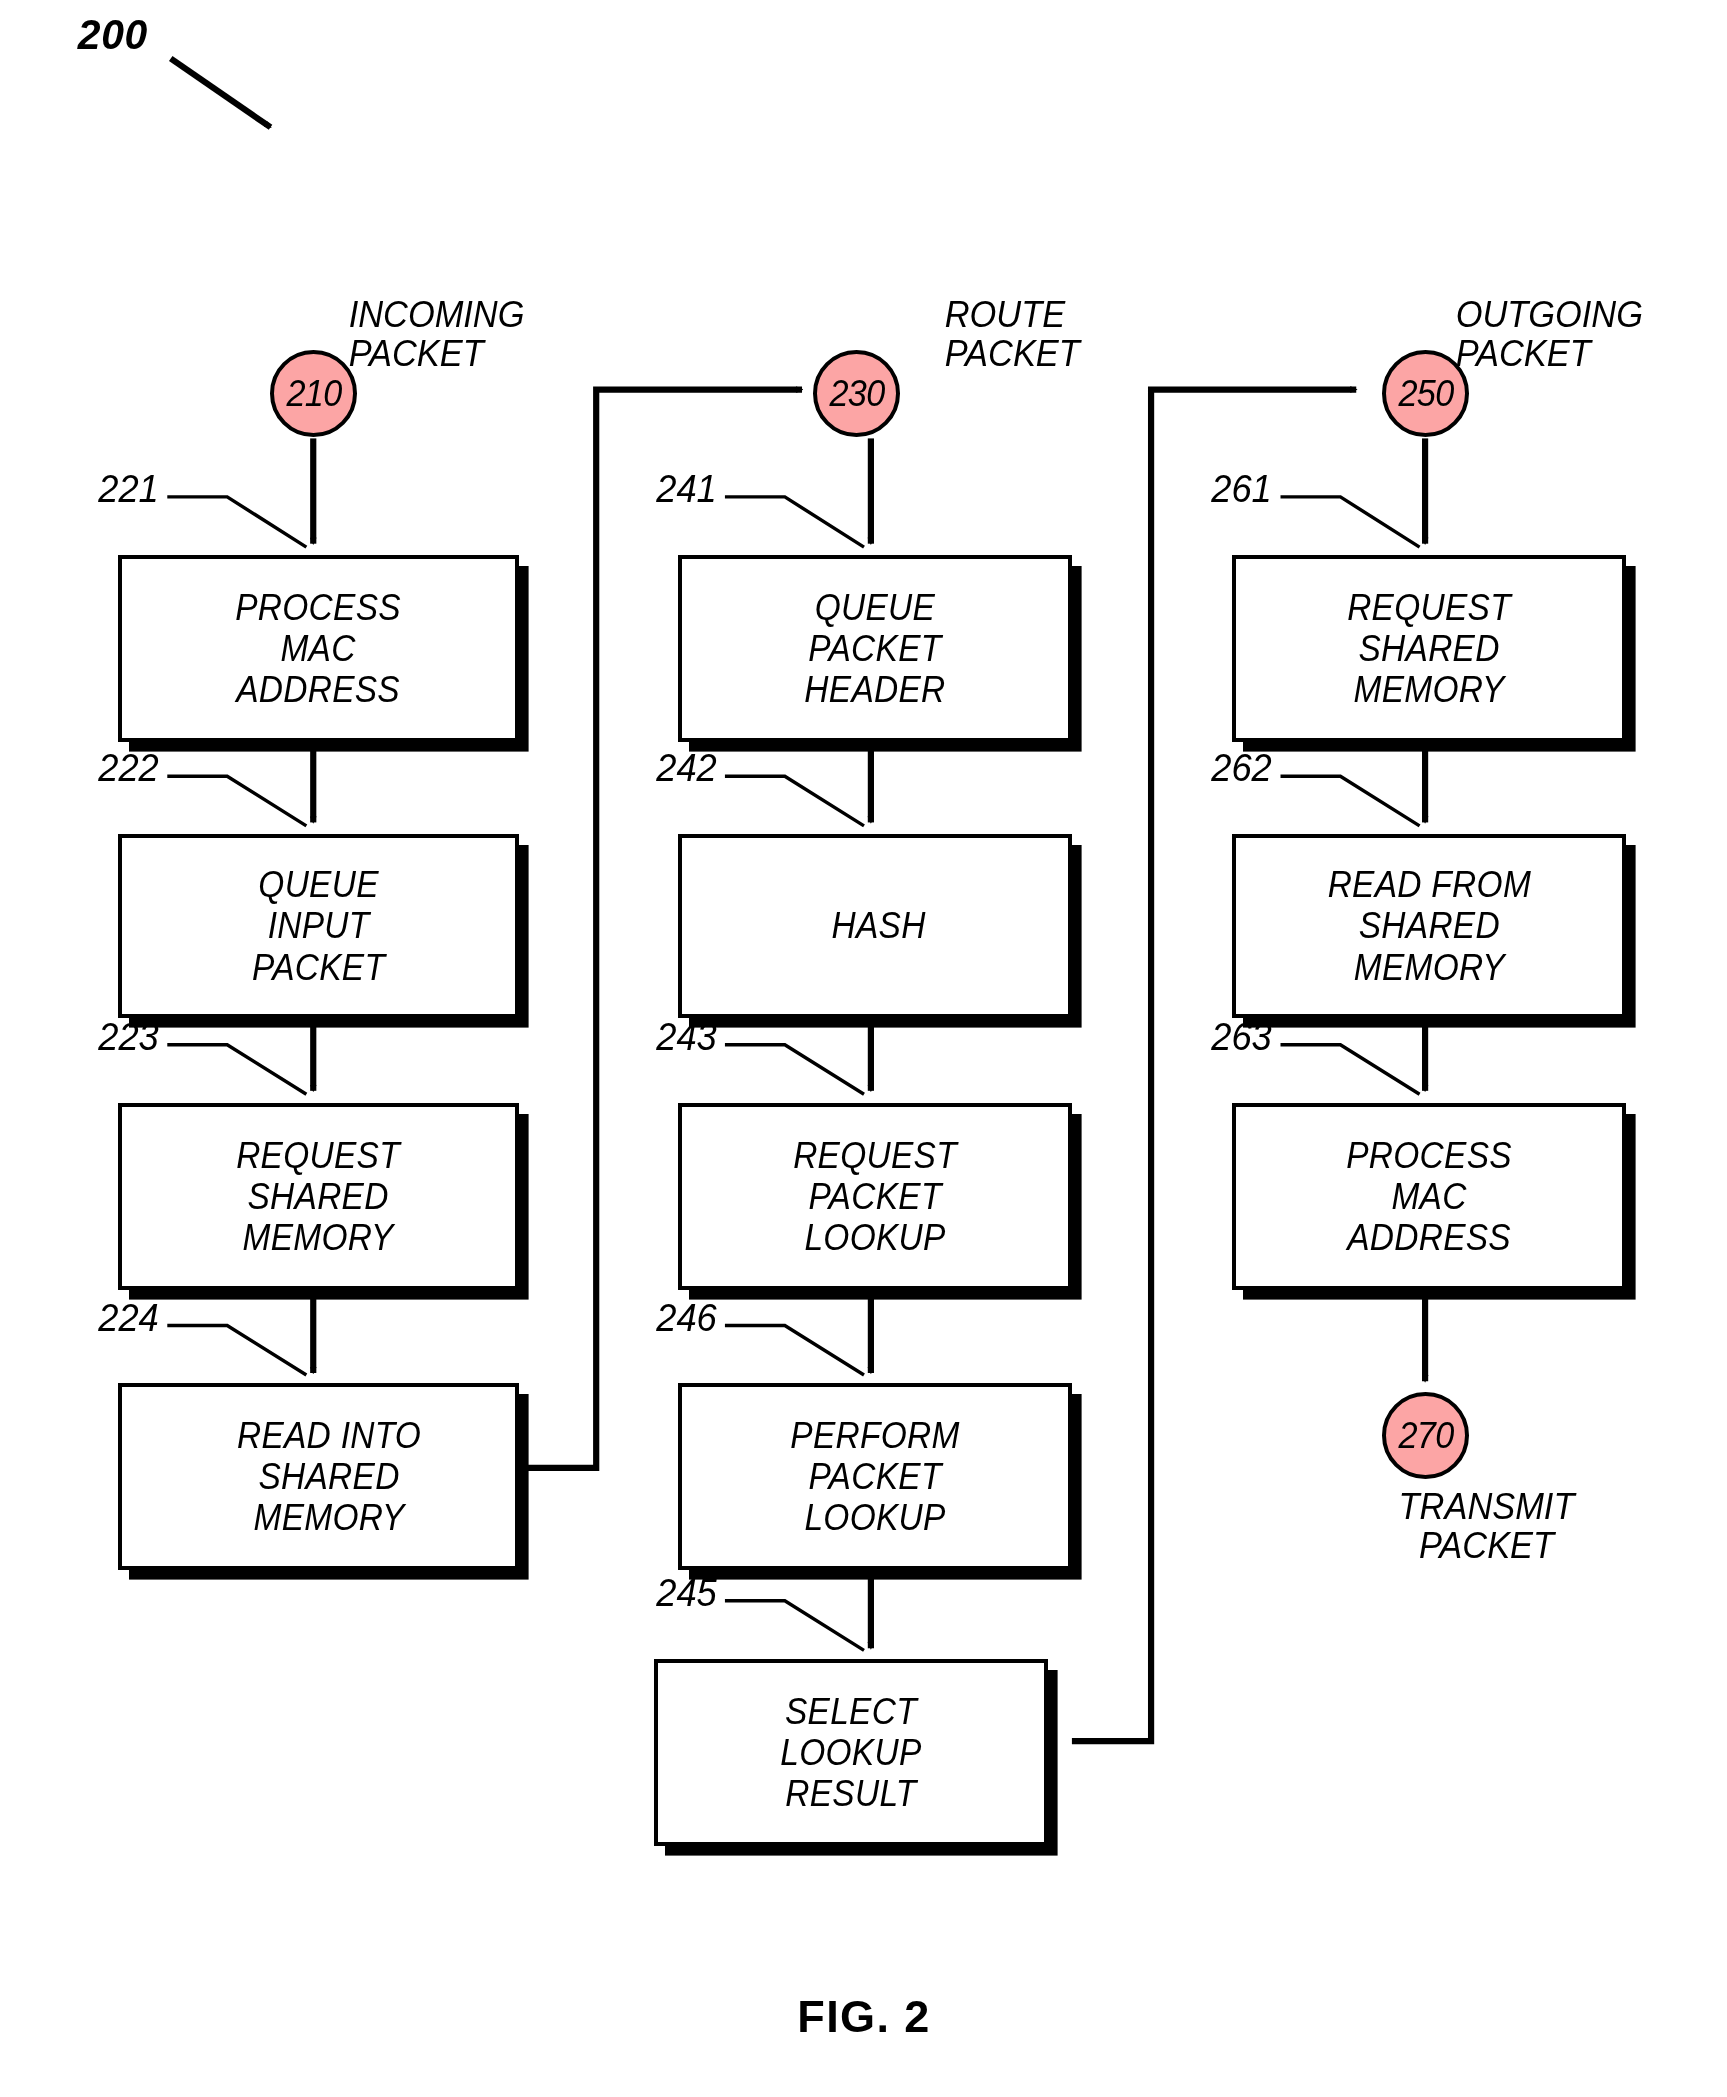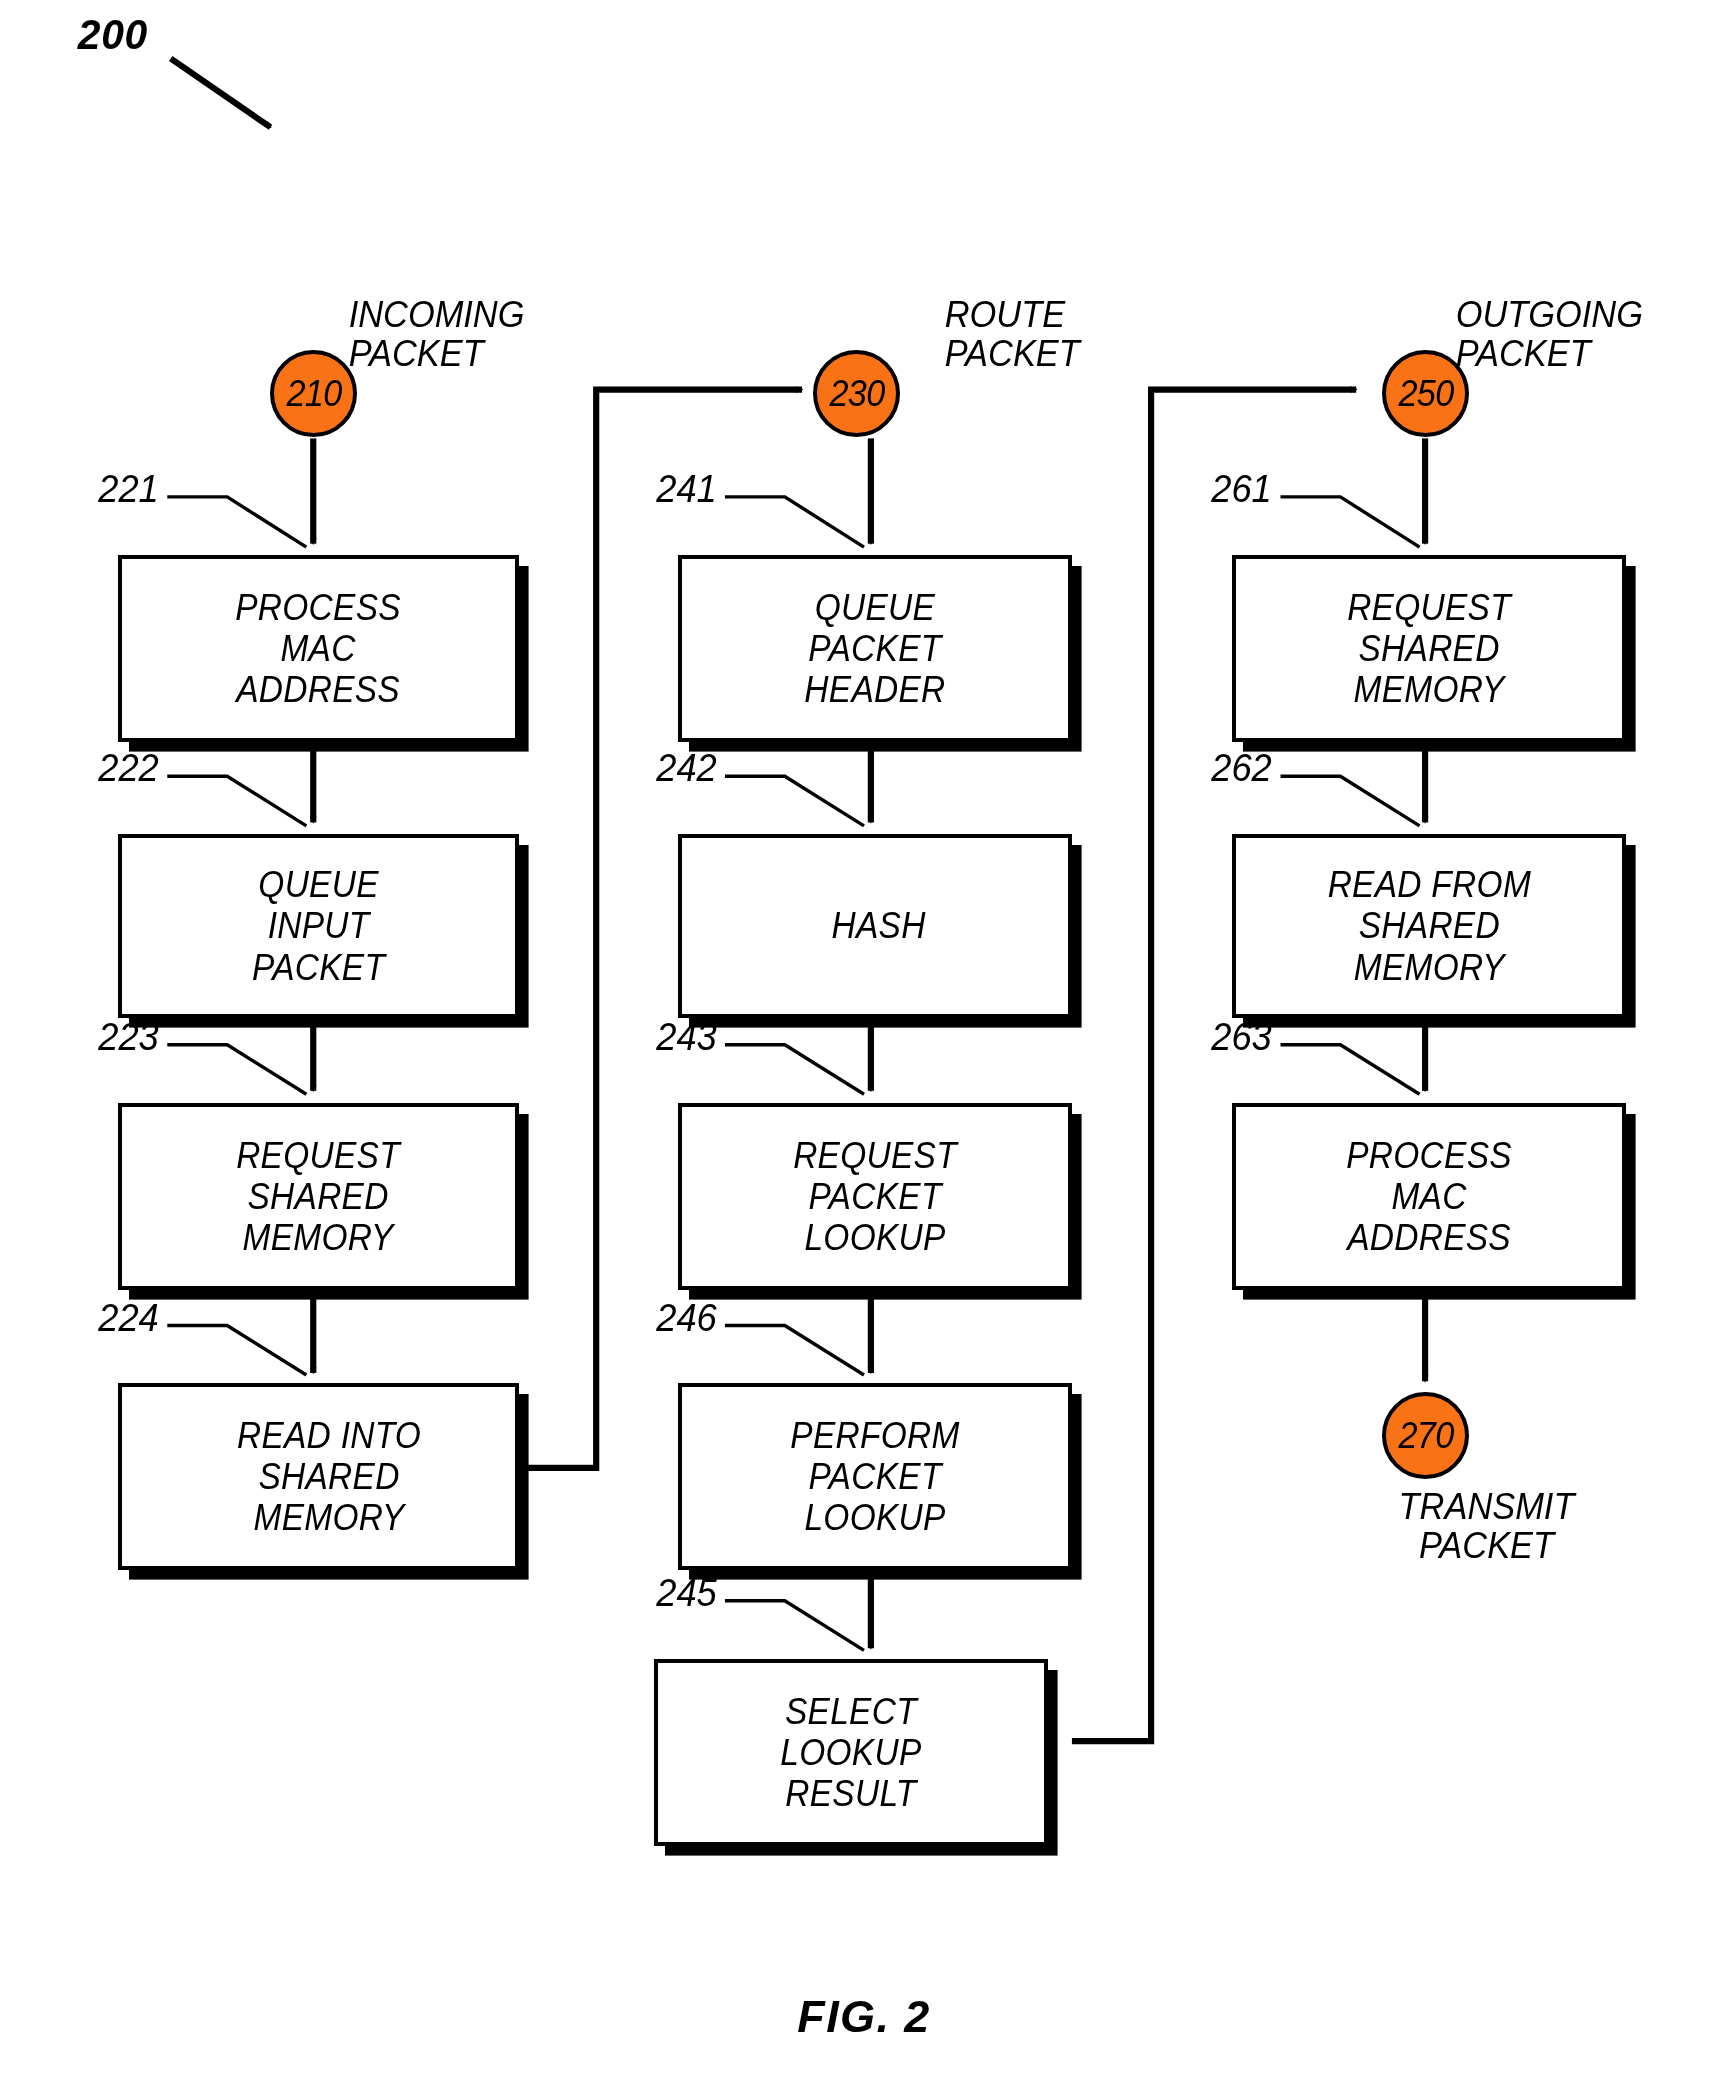--- a/index.html
+++ b/index.html
@@ -12,40 +12,40 @@
   .pbox{position:absolute;box-sizing:border-box;background:#fff;
         border:4.8px solid #000;
         box-shadow:10.3px 10.3px 0 -0.7px #000;
         display:flex;align-items:center;justify-content:center;margin-top:8px;}
   .pbox .txt{font-style:italic;font-weight:400;font-size:36px;line-height:1.14;
              text-align:center;letter-spacing:0.3px;white-space:pre-line;
              transform:scaleX(0.93);}
 
   
   .circ{position:absolute;box-sizing:border-box;border:4.8px solid #000;
-        border-radius:50%;background:#f97316;
+        border-radius:50%;background:#fca5a5;
         display:flex;align-items:center;justify-content:center;}
   .circ .num{font-style:italic;font-size:36px;letter-spacing:-0.7px;transform:scaleX(0.95);}
 
   
   .refnum{position:absolute;font-style:italic;font-size:39px;letter-spacing:0px;
           transform:scaleX(0.93);white-space:nowrap;}
 
   
   .stagelbl{position:absolute;font-style:italic;font-size:37px;line-height:1.06;
             text-align:center;white-space:pre-line;transform:scaleX(0.93);}
   .stagelbl.l-right{text-align:left;}
 
   
   #fighead{position:absolute;left:76px;top:9.6px;font-style:italic;font-weight:bold;
            font-size:43px;letter-spacing:0.7px;transform:scaleX(0.95);}
 
   
   #caption{position:absolute;left:0;top:1991px;width:1728px;text-align:center;
-           font-style:italic;font-weight:bold;font-size:45px;letter-spacing:1.4px;}
+           font-weight:bold;font-size:45px;letter-spacing:1.4px;}
 </style>
 </head>
 <body>
 
 <div id="stage">
 
   <div id="fighead">200</div>
 
   <svg id="wires" viewBox="0 0 2510 3047" preserveAspectRatio="none">
     <defs>

